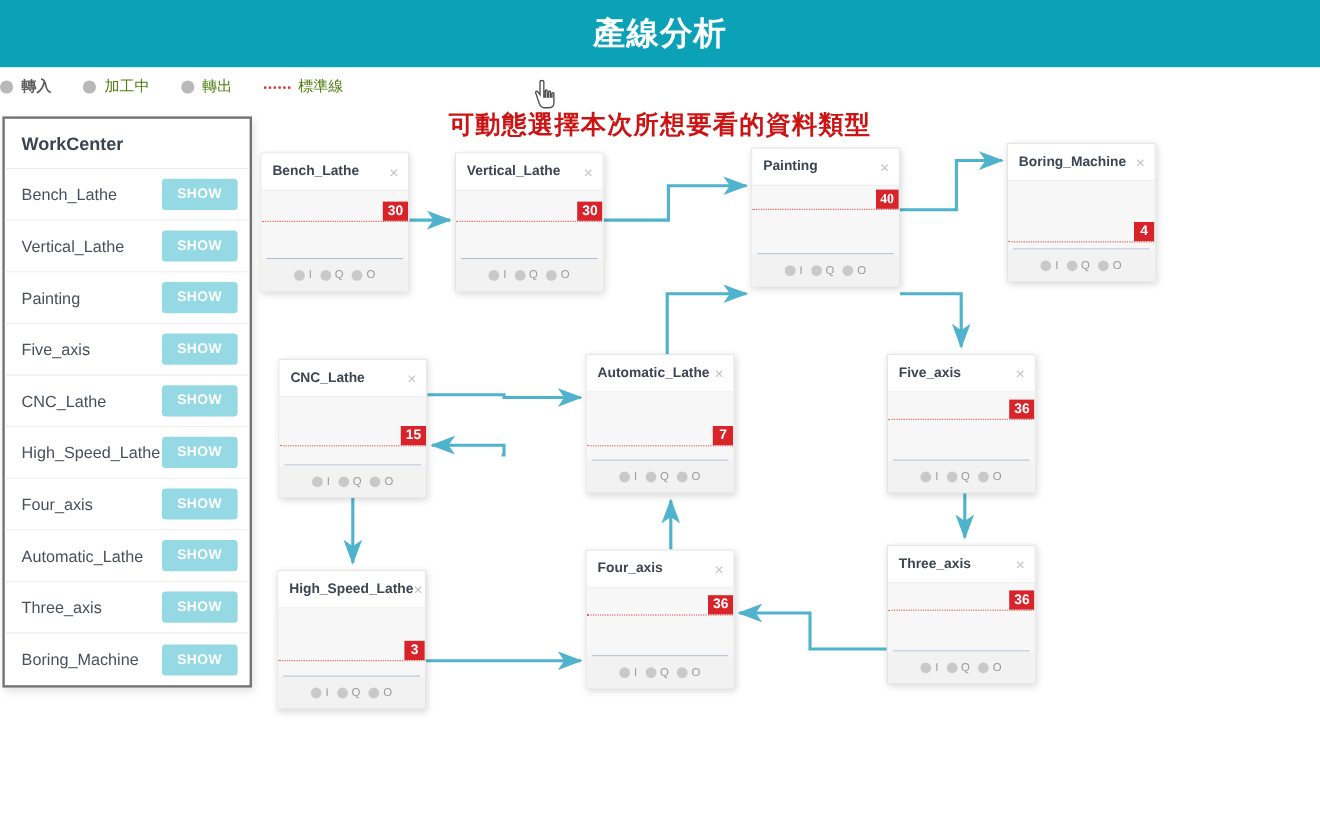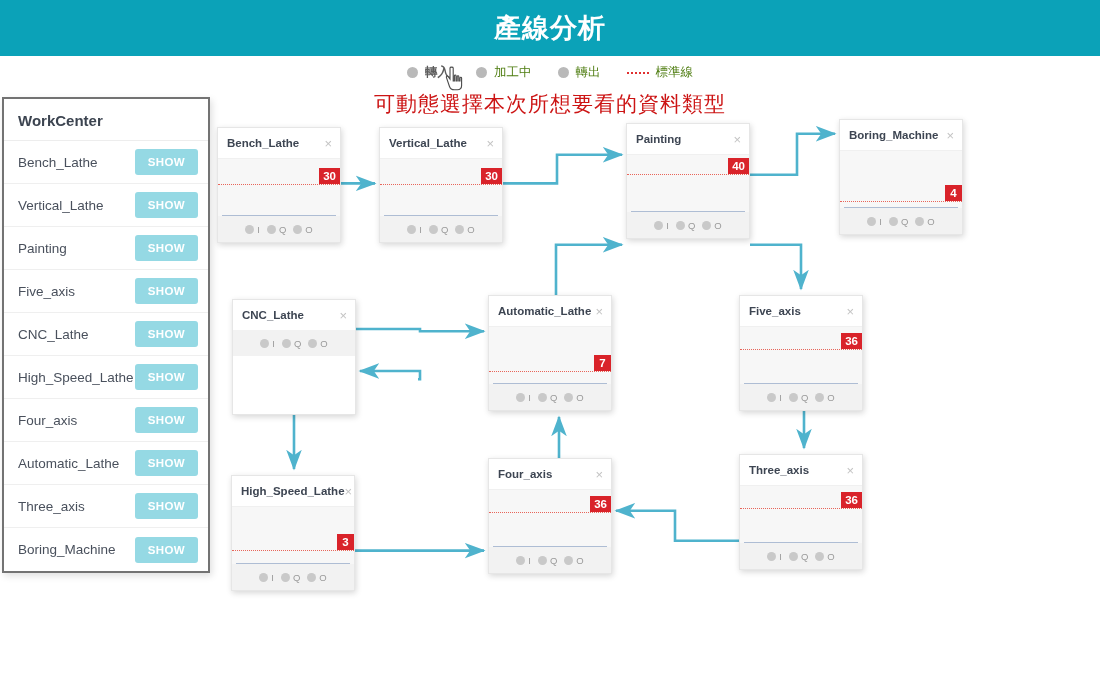--- a/index.html
+++ b/index.html
@@ -19,40 +19,40 @@
   }
   .appbar-title {
     position: absolute; left: 0; top: 0; width: 1100px; height: 56px;
     line-height: 56px; text-align: center;
     color: #ffffff; font-size: 27px; font-weight: bold; letter-spacing: 1px;
   }
 
   
   .legend {
     position: absolute; left: 0; top: 60px; width: 1100px; height: 24px;
-    display: flex; align-items: center; justify-content: center; gap: 26px;
+    display: flex; align-items: center; justify-content: flex-start; gap: 26px;
   }
   .legend-item { display: flex; align-items: center; gap: 7px; }
   .legend-dot {
     width: 11px; height: 11px; border-radius: 50%;
     background: #b9b9b9; display: inline-block;
   }
   .legend-dash {
     display: inline-block; width: 22px; height: 0;
     border-top: 2.5px dotted #e03030;
     position: relative; top: 1px;
   }
   .legend-label { font-size: 12.5px; color: #4d7c0f; }
   .legend-label.strong { color: #5d5d5d; font-weight: bold; }
 
   
   .headline {
     position: absolute; left: 0; top: 90px; width: 1100px;
     text-align: center; color: #cc1414;
-    font-size: 21px; font-weight: normal; letter-spacing: 1px;
+    font-size: 21px; font-weight: bold; letter-spacing: 1px;
   }
 
   
   .cursor { position: absolute; left: 444px; top: 66px; width: 20px; height: 26px; }
 
   
   .sidebar {
     position: absolute; left: 2px; top: 97px; width: 208px;
     background: #ffffff; border: 2px solid #737373;
     box-shadow: 2px 3px 7px rgba(0,0,0,.13);
@@ -278,21 +278,21 @@
             </div>
           </div>
         </div>
         <div class="node" style="left: 626px; top: 26px;">
           <div class="node-head">
             <span class="node-title">Painting</span>
             <span class="node-close">×</span>
           </div>
           <div class="node-chart">
             <div class="std-line" style="top: 33%;"></div>
-            <div class="badge" style="top: calc(33% - 16px);">40</div>
+            <div class="badge" style="top: calc(33% - 16px); font-family: Liberation Serif, serif;">40</div>
             <div class="axis-line"></div>
           </div>
           <div class="node-foot">
             <div class="foot-grp">
               <span class="foot-dot"></span>
               <span class="foot-lab">I</span>
             </div>
             <div class="foot-grp">
               <span class="foot-dot"></span>
               <span class="foot-lab">Q</span>
@@ -326,20 +326,25 @@
               <span class="foot-dot"></span>
               <span class="foot-lab">O</span>
             </div>
           </div>
         </div>
         <div class="node" style="left: 232px; top: 202px;">
           <div class="node-head">
             <span class="node-title">CNC_Lathe</span>
             <span class="node-close">×</span>
           </div>
+          <div class="node-chart">
+            <div class="std-line" style="top: 70%;"></div>
+            <div class="badge" style="top: calc(70% - 16px);">15</div>
+            <div class="axis-line"></div>
+          </div>
           <div class="node-foot">
             <div class="foot-grp">
               <span class="foot-dot"></span>
               <span class="foot-lab">I</span>
             </div>
             <div class="foot-grp">
               <span class="foot-dot"></span>
               <span class="foot-lab">Q</span>
             </div>
             <div class="foot-grp">

